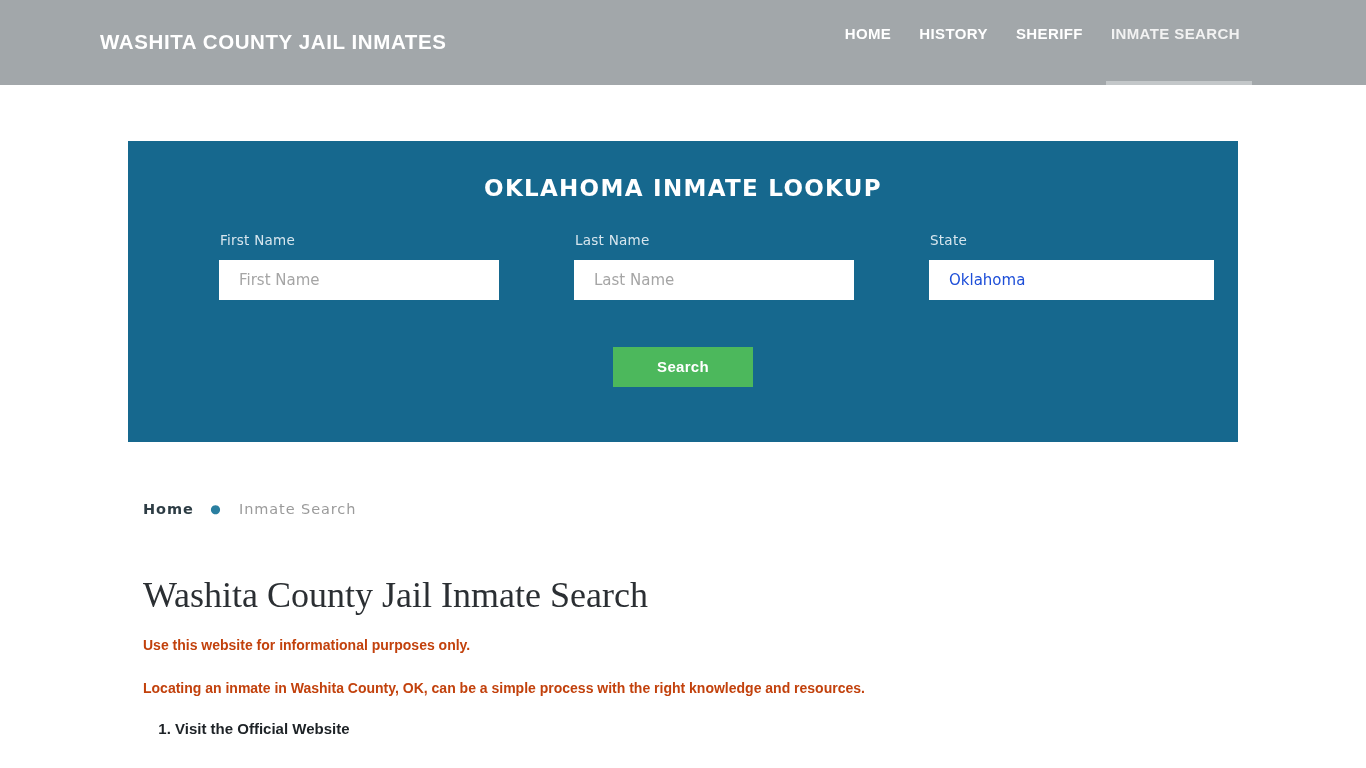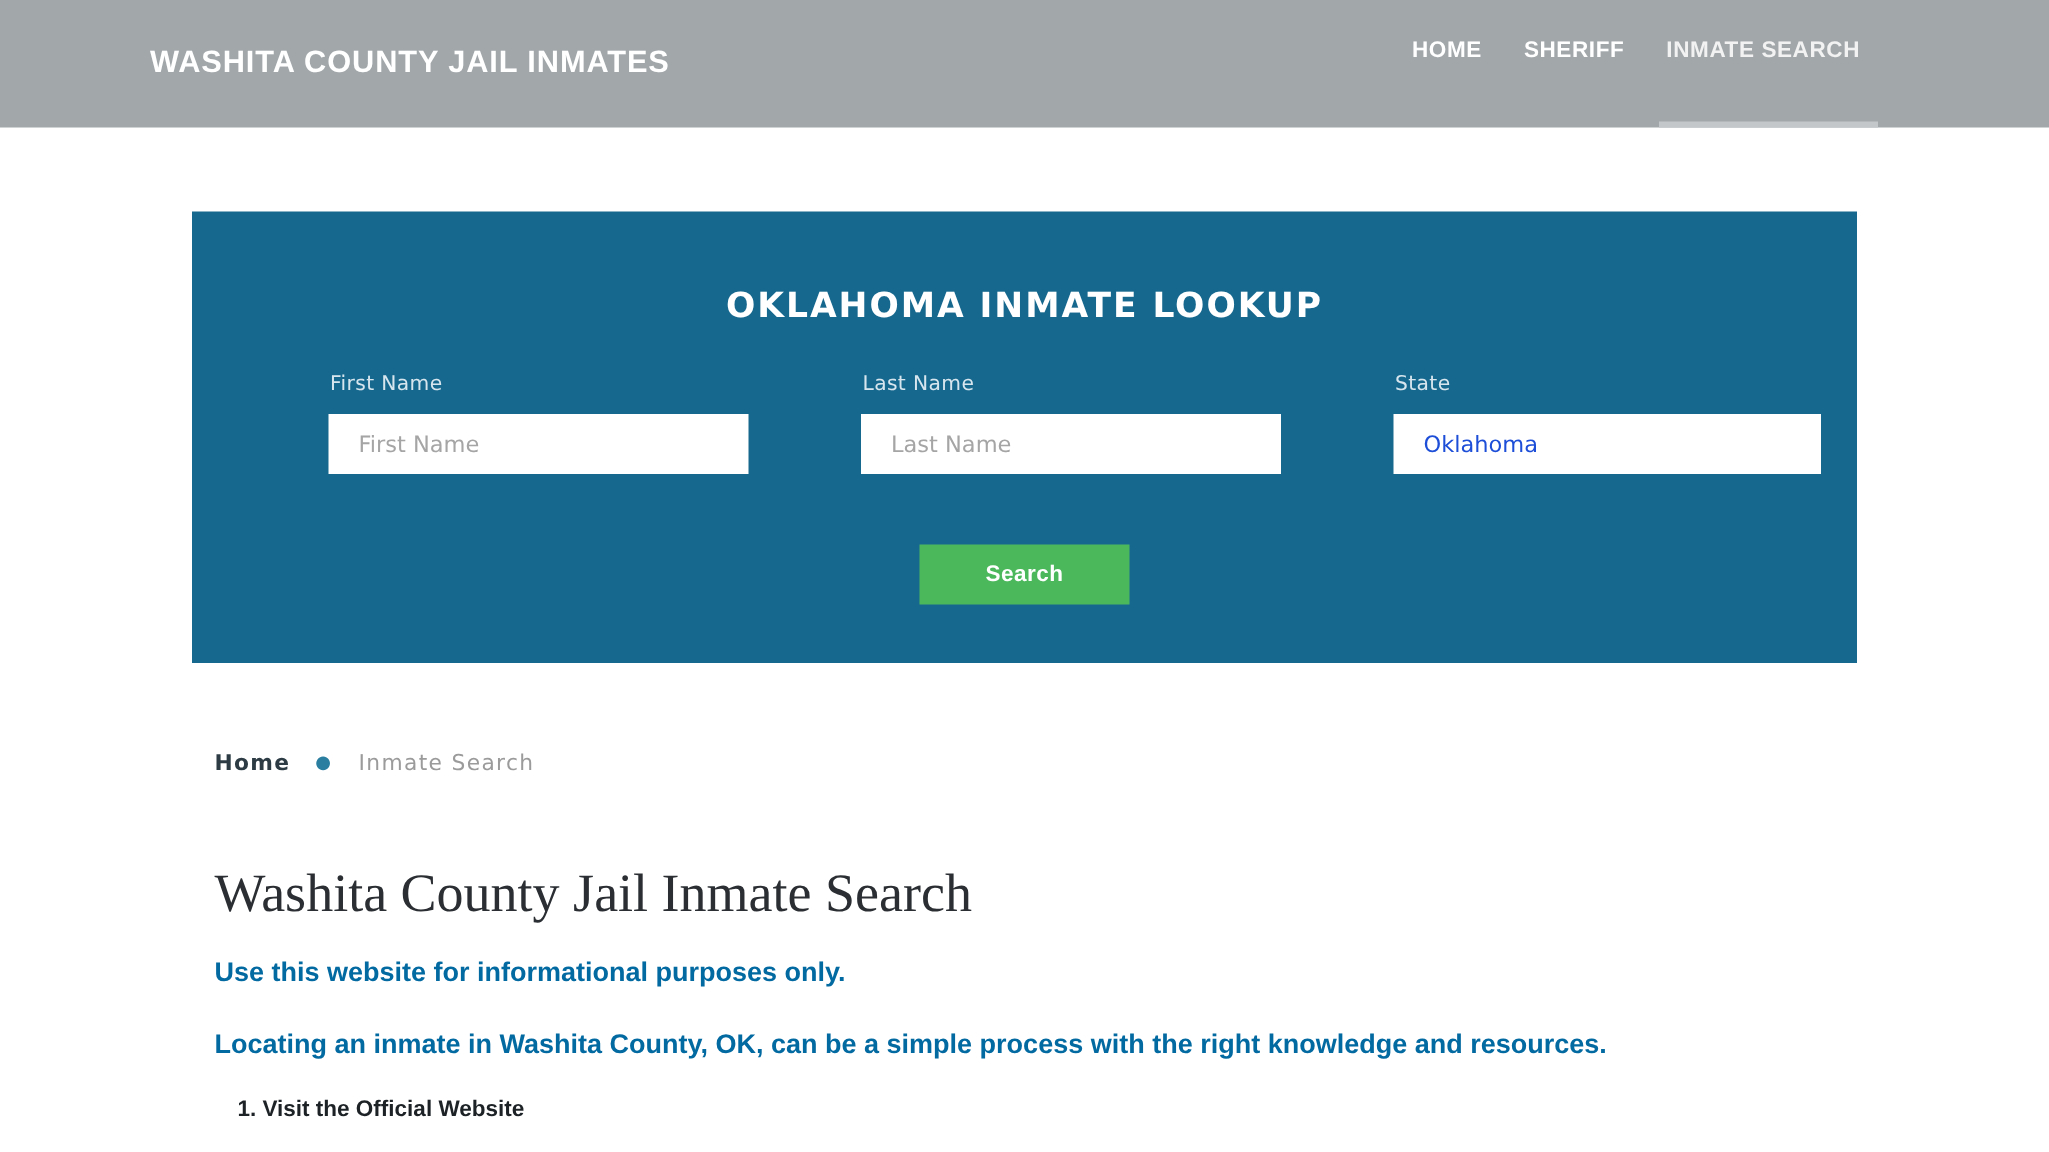--- a/index.html
+++ b/index.html
@@ -75,21 +75,21 @@
 
   
   .panel-wrap {
     padding-top: 56px;
   }
   .search-panel {
     width: 1110px;
     margin: 0 auto;
     background: #16688e;
     box-sizing: border-box;
-    padding: 52px 0 0 0;
+    padding: 36px 0 0 0;
     height: 301px;
   }
   .panel-title {
     text-align: center;
     color: #ffffff;
     font-size: 23px;
     font-weight: bold;
     letter-spacing: 1.3px;
     font-family: "DejaVu Sans", "Liberation Sans", sans-serif;
     margin: 0;
@@ -202,23 +202,23 @@
     font-size: 36px;
     font-weight: normal;
     color: #2b2f33;
     letter-spacing: 0px;
     line-height: 1.1;
     font-family: Liberation Serif, serif;
   }
   .body-p {
     margin: 0;
     padding-top: 24px;
-    font-size: 18px;
-    font-weight: bold;
-    color: #0369a1;
+    font-size: 14px;
+    font-weight: bold;
+    color: #c2410c;
     line-height: 1.35;
     font-family: "Liberation Sans", "DejaVu Sans", sans-serif;
   }
   .body-p.first { padding-top: 21px; }
   .cta-link {
     display: block;
     margin: 0;
     padding-top: 23px;
     font-size: 15px;
     font-weight: bold;
@@ -240,20 +240,21 @@
     font-family: "Liberation Sans", "DejaVu Sans", sans-serif;
   }
 </style>
 </head>
 <body>
 
 <header class="site-header">
   <a class="brand" href="#">WASHITA COUNTY JAIL INMATES</a>
   <nav class="main-nav">
     <a class="nav-item" href="#">HOME</a>
+    <a class="nav-item" href="#">HISTORY</a>
     <a class="nav-item" href="#">SHERIFF</a>
     <a class="nav-item active" href="#">INMATE SEARCH</a>
   </nav>
 </header>
 
 <div class="panel-wrap">
   <section class="search-panel">
     <h2 class="panel-title">OKLAHOMA INMATE LOOKUP</h2>
 
     <form class="form-row">

